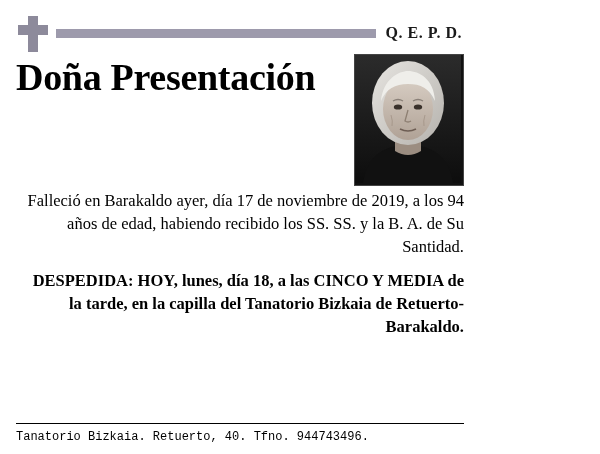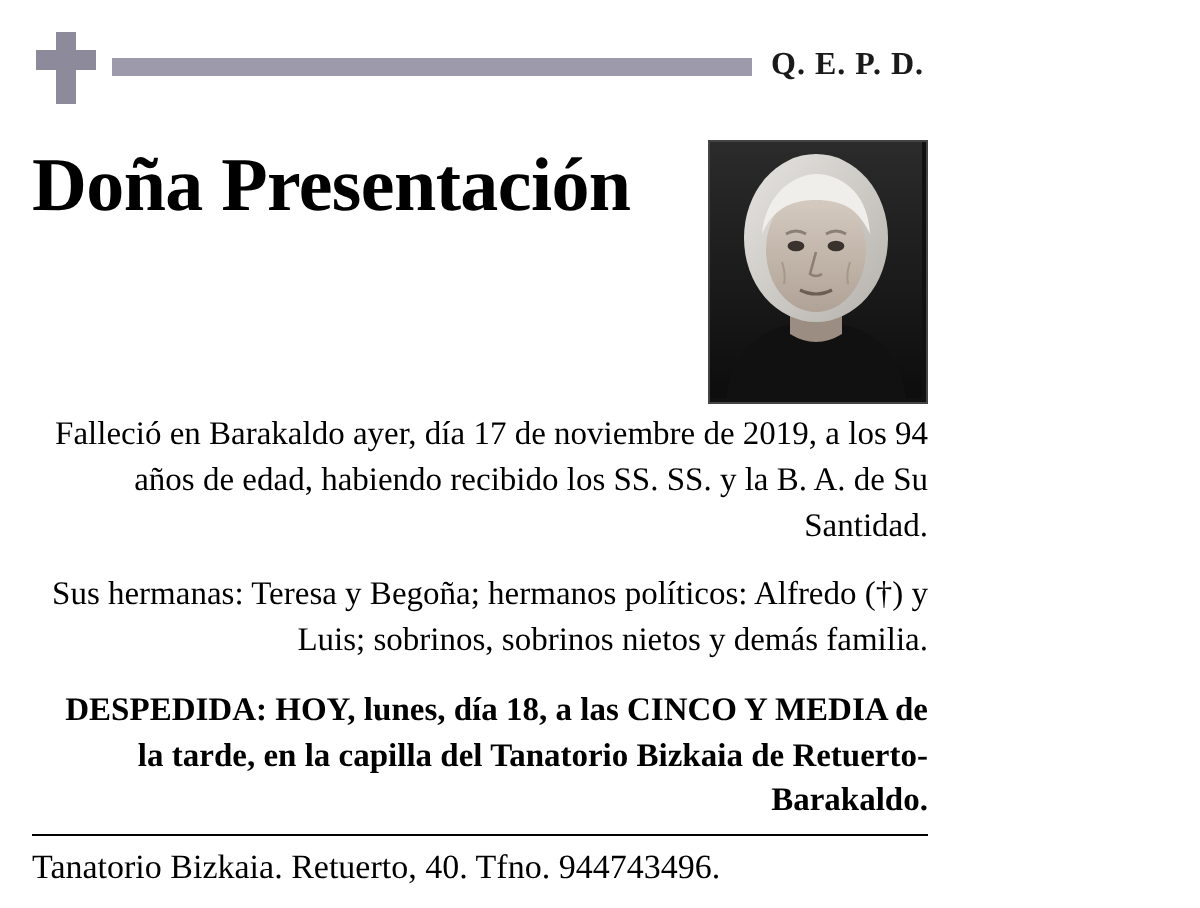--- a/index.html
+++ b/index.html
@@ -68,21 +68,21 @@
     font-weight: bold;
     letter-spacing: 0.5px;
     color: #1a1a1a;
     white-space: nowrap;
     padding-right: 2px;
   }
 
   
   .name-row {
     position: relative;
-    margin-top: 16px;
+    margin-top: 0;
     min-height: 120px;
   }
   .name {
     font-family: "Liberation Serif", serif;
     font-weight: bold;
     font-size: 38px;
     line-height: 1.12;
     letter-spacing: -0.3px;
     color: #000000;
     width: 400px;
@@ -125,22 +125,22 @@
     position: absolute;
     left: 16px;
     right: 16px;
     bottom: 10px;
   }
   .footer-rule {
     border-top: 1px solid #000;
     margin-bottom: 6px;
   }
   .footer-text {
-    font-family: Liberation Serif, serif;
-    font-size: 17px;
+    font-family: Liberation Mono, monospace;
+    font-size: 12px;
     color: #000000;
   }
 </style>
 </head>
 <body>
 
 <div class="obituary">
 
   <div class="header">
     <div class="cross"></div>
@@ -192,21 +192,20 @@
         <path d="M45 74 Q53 78 61 74" stroke="#6d5d53" stroke-width="1.6" fill="none"></path>
 
         <path d="M36 60 Q38 66 37 71" stroke="#9c8d80" stroke-width="1" fill="none" opacity="0.7"></path>
         <path d="M70 60 Q68 66 69 71" stroke="#9c8d80" stroke-width="1" fill="none" opacity="0.7"></path>
       </svg>
     </div>
   </div>
 
   <div class="body-text">
     <p>Falleció en Barakaldo ayer, día 17 de noviembre de 2019, a los 94 años de edad, habiendo recibido los SS. SS. y la B. A. de Su Santidad.</p>
-    <p>Sus hermanas: Teresa y Begoña; hermanos políticos: Alfredo (†) y Luis; sobrinos, sobrinos nietos y demás familia.</p>
     <p class="bold">DESPEDIDA: HOY, lunes, día 18, a las CINCO Y MEDIA de la tarde, en la capilla del Tanatorio Bizkaia de Retuerto-Barakaldo.</p>
   </div>
 
   <div class="footer">
     <div class="footer-rule"></div>
     <div class="footer-text">Tanatorio Bizkaia. Retuerto, 40. Tfno. 944743496.</div>
   </div>
 
 </div>
 

